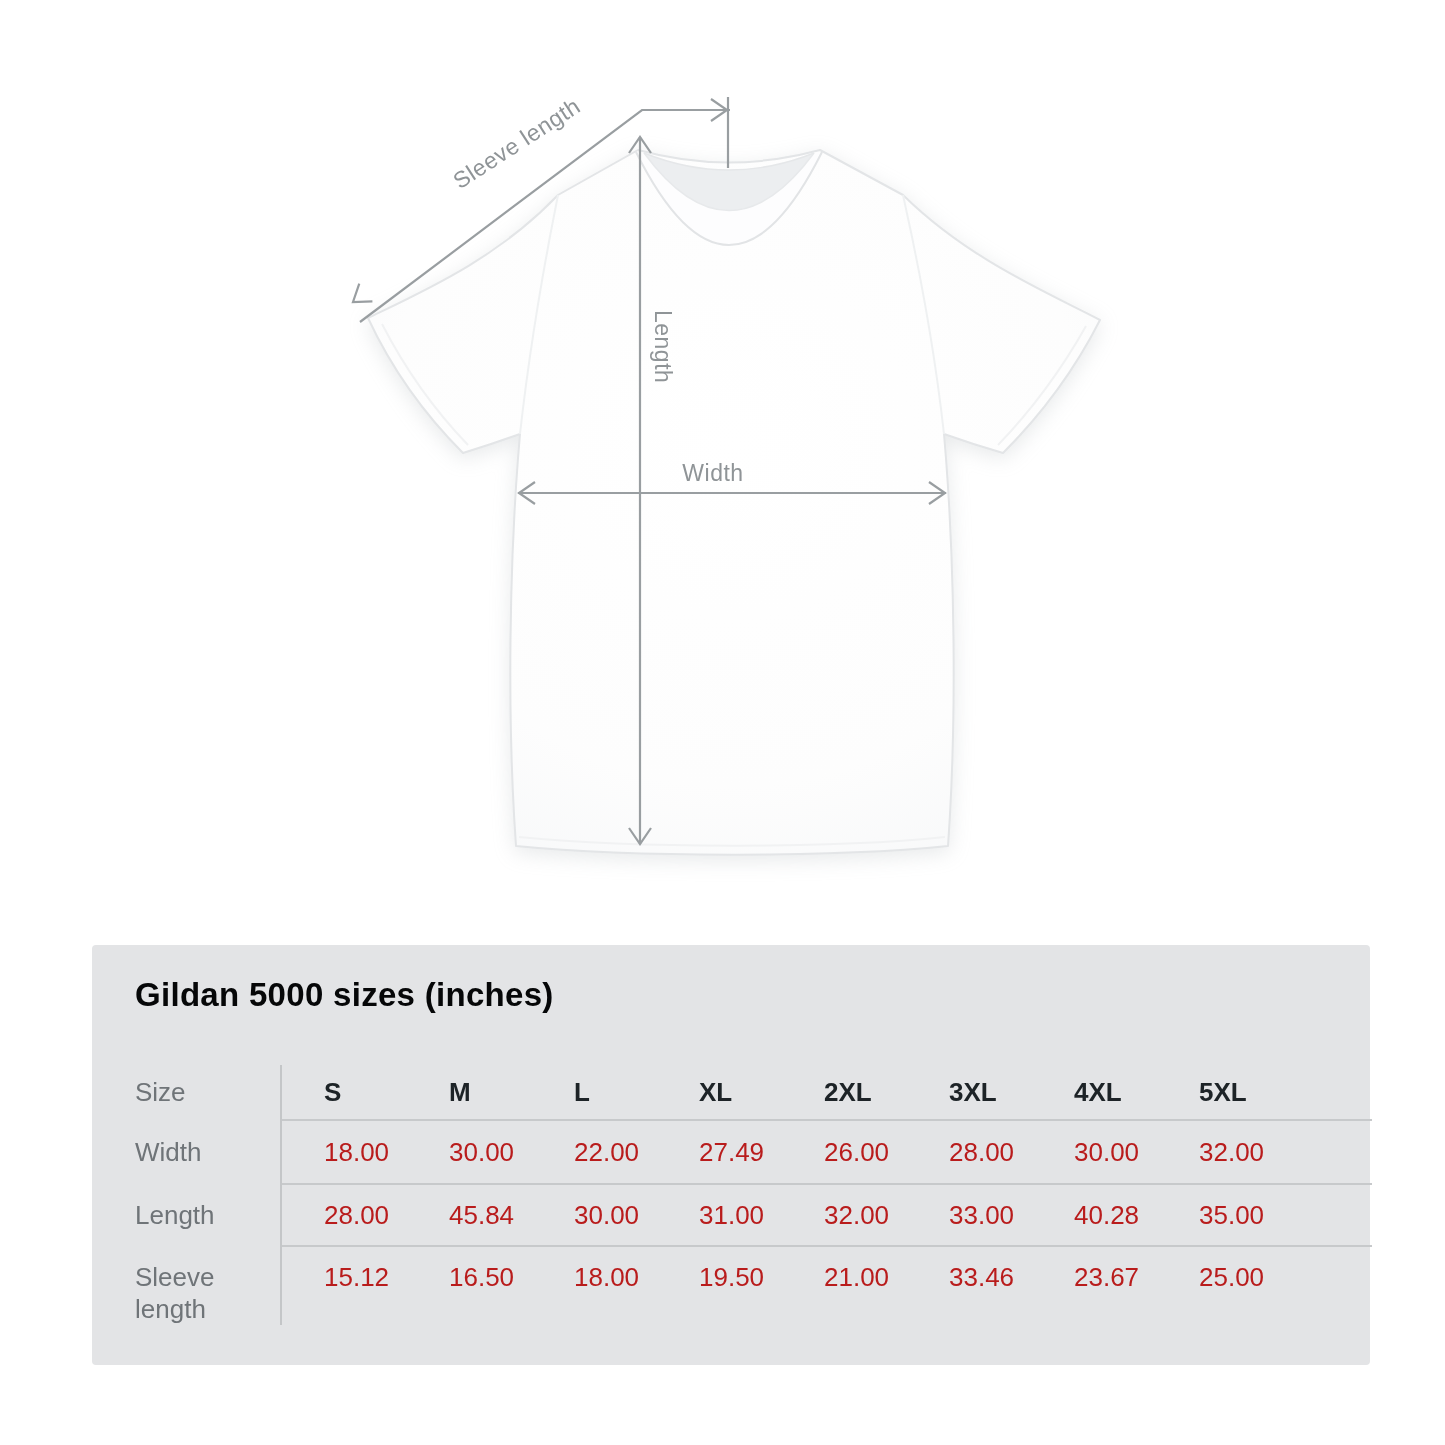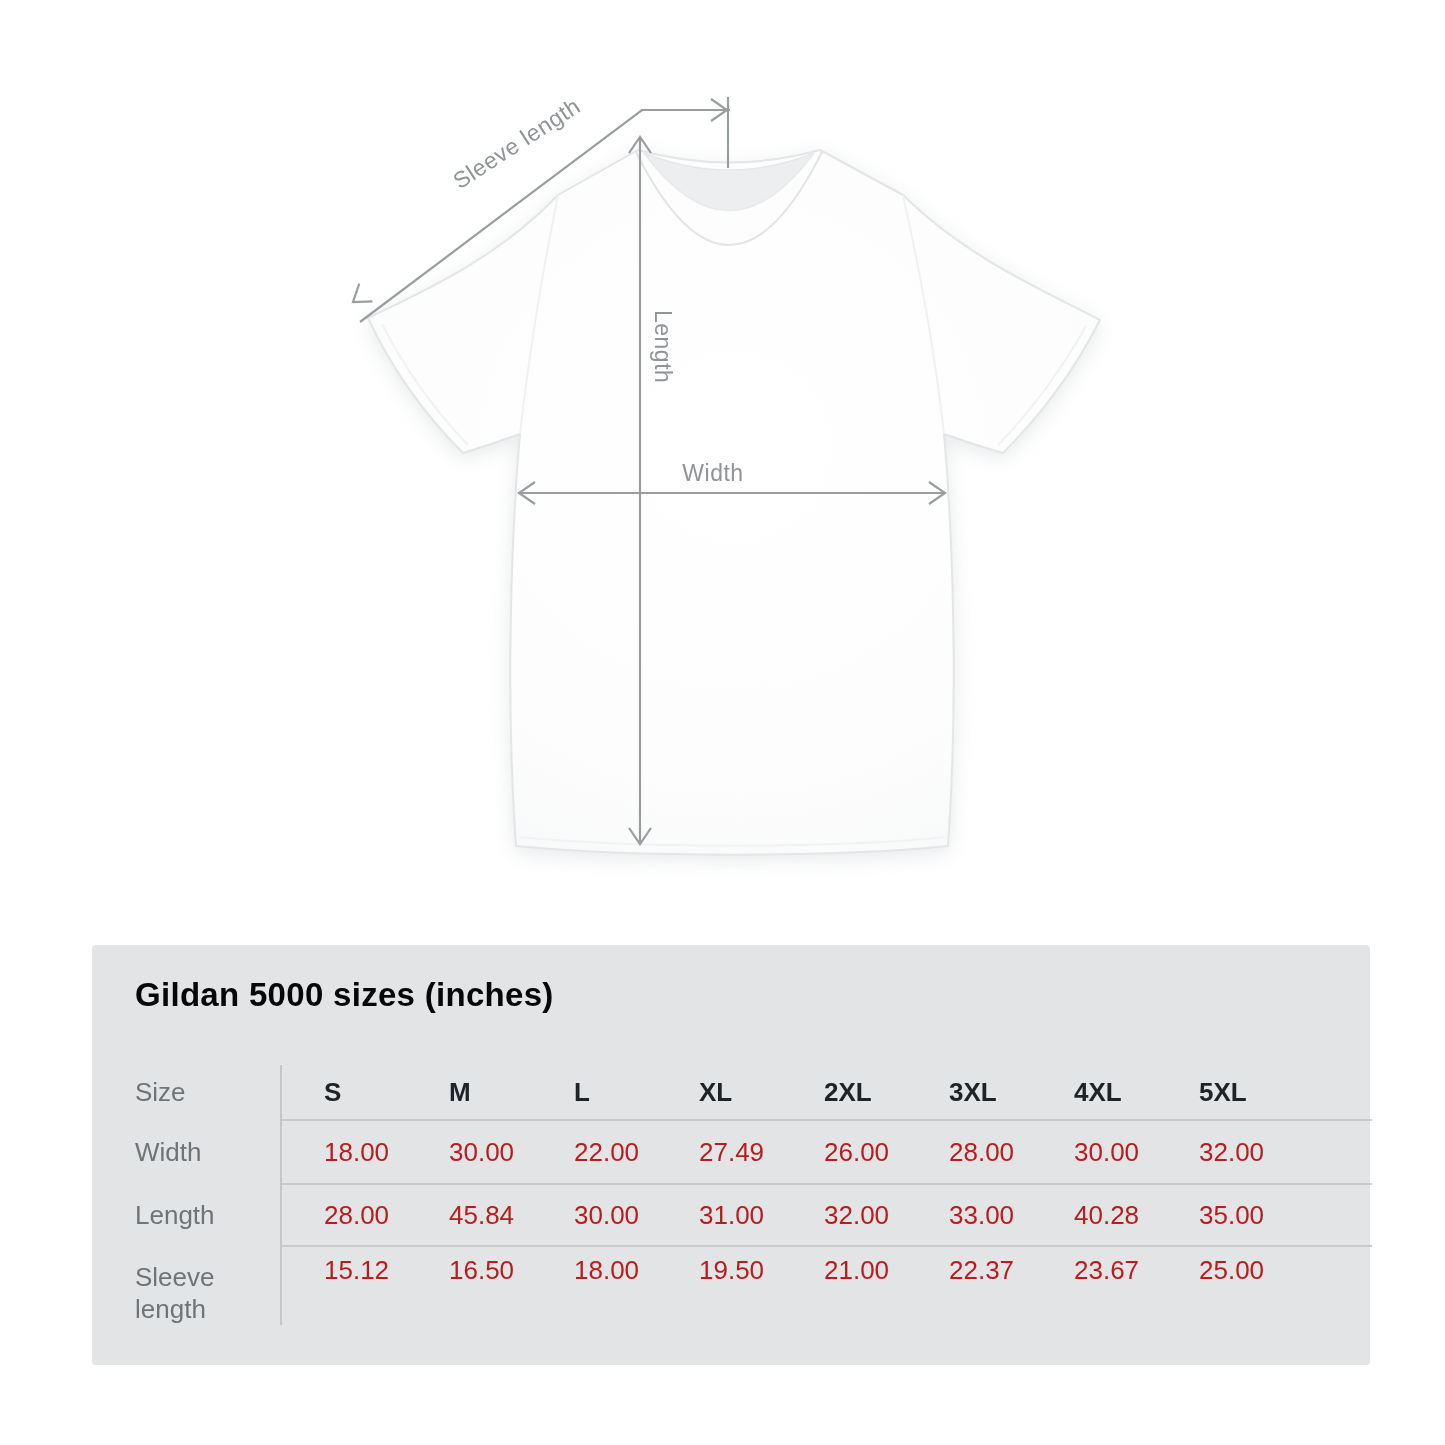--- a/index.html
+++ b/index.html
@@ -35,21 +35,21 @@
   .label-cell.wrap{align-items:flex-start;padding-top:15px;}
   .data-col{
     width:1090px;border-left:2px solid #c4c6c8;
     display:grid;grid-template-rows:56px 64px 62px 78px;
   }
   .row{
     display:grid;grid-template-columns:repeat(8,125px);
     align-items:center;border-bottom:2px solid #c7c9cb;
   }
   .row.last{border-bottom:none;align-items:start;}
-  .row.last .cell{padding-top:8px;}
+  .row.last .cell{padding-top:15px;}
   .cell{
     padding-left:42px;font-size:26px;color:#b91c1c;white-space:nowrap;
   }
   .row.head .cell{font-weight:700;color:#1d2327;}
 </style>
 </head>
 <body>
 
 <div class="stage">
 
@@ -152,20 +152,20 @@
           <div class="cell">33.00</div>
           <div class="cell">40.28</div>
           <div class="cell">35.00</div>
         </div>
         <div class="row last">
           <div class="cell">15.12</div>
           <div class="cell">16.50</div>
           <div class="cell">18.00</div>
           <div class="cell">19.50</div>
           <div class="cell">21.00</div>
-          <div class="cell">22.37</div>
+          <div class="cell">33.46</div>
           <div class="cell">23.67</div>
           <div class="cell">25.00</div>
         </div>
       </div>
     </div>
   </section>
 </div>
 
 </body></html>

